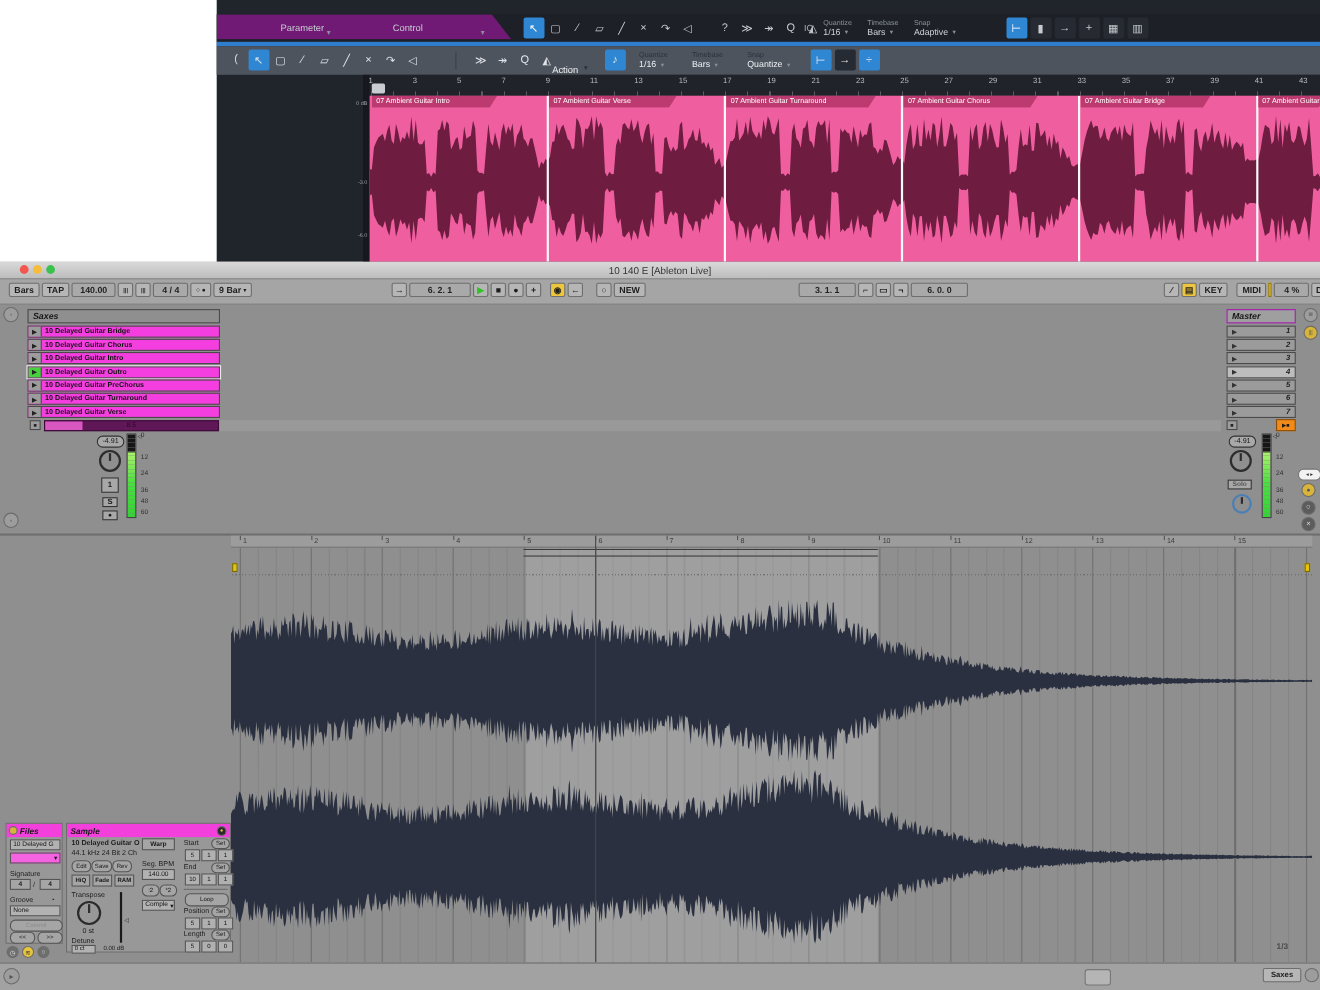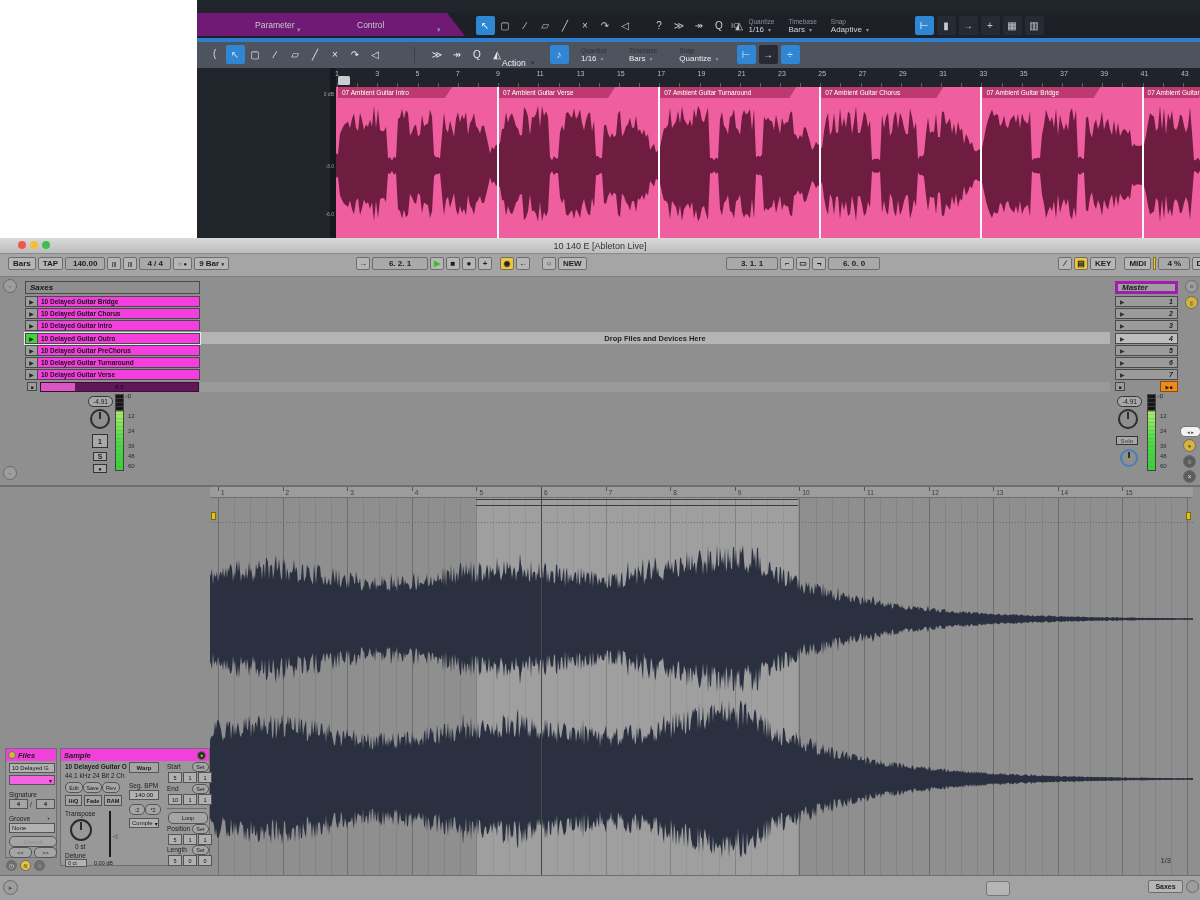--- a/index.html
+++ b/index.html
@@ -350,23 +350,20 @@
         <div class="btn">MIDI</div>
         <div class="ytick"></div>
         <div class="numfield" style="width:32px">4 %</div>
         <div class="btn ibtn">D</div>
       </div>
     </div>
 
     <div class="abs circ" style="left:3px;top:41px;width:14px;height:14px">◦</div>
     <div class="abs circ" style="left:3px;top:228px;width:14px;height:14px">◦</div>
 
-    <div id="drop-row" class="abs">
-      <span id="drop-text">Drop Files and Devices Here</span>
-    </div>
     <div id="stop-strip" class="abs"></div>
 
     <div id="trk-hdr" class="abs">Saxes</div>
     <div id="live-clips">
         <div class="clip-row" style="top: 58px; background: rgb(245, 62, 224);">
           <div class="clip-play">▶</div>
           <div class="clip-label" style="align-self: center;">10 Delayed Guitar Bridge</div>
         </div>
         <div class="clip-row" style="top: 70.2px; background: rgb(245, 62, 224);">
           <div class="clip-play">▶</div>
@@ -408,21 +405,21 @@
     <span class="mtick" style="left:125px;top:155px;font-size:5px">◁</span>
     <div id="trk-ticks">
         <div class="mtick abs" style="left: 128px; top: 155px;">0</div>
         <div class="mtick abs" style="left: 128px; top: 175px;">12</div>
         <div class="mtick abs" style="left: 128px; top: 190px;">24</div>
         <div class="mtick abs" style="left: 128px; top: 205px;">36</div>
         <div class="mtick abs" style="left: 128px; top: 215px;">48</div>
         <div class="mtick abs" style="left: 128px; top: 225px;">60</div>
       </div>
 
-    <div class="abs" style="left:1115px;top:43px;width:63px;height:13px;background:#9f9f9f;border:3px solid #a21caf;box-sizing:border-box;display:flex;align-items:center;padding-left:4px;font-style:italic;font-weight:bold;font-size:8px;color:#161616">Master</div>
+    <div class="abs" style="left:1115px;top:43px;width:63px;height:13px;background:#9f9f9f;border:1px solid #a21caf;box-sizing:border-box;display:flex;align-items:center;padding-left:4px;font-style:italic;font-weight:bold;font-size:8px;color:#161616">Master</div>
     <div id="live-scenes">
         <div class="scene-row" style="top: 58px;">
           <div class="scene-play">▶</div>
           <div class="scene-num">1</div>
         </div>
         <div class="scene-row" style="top: 70.2px;">
           <div class="scene-play">▶</div>
           <div class="scene-num">2</div>
         </div>
         <div class="scene-row" style="top: 82.4px;">

